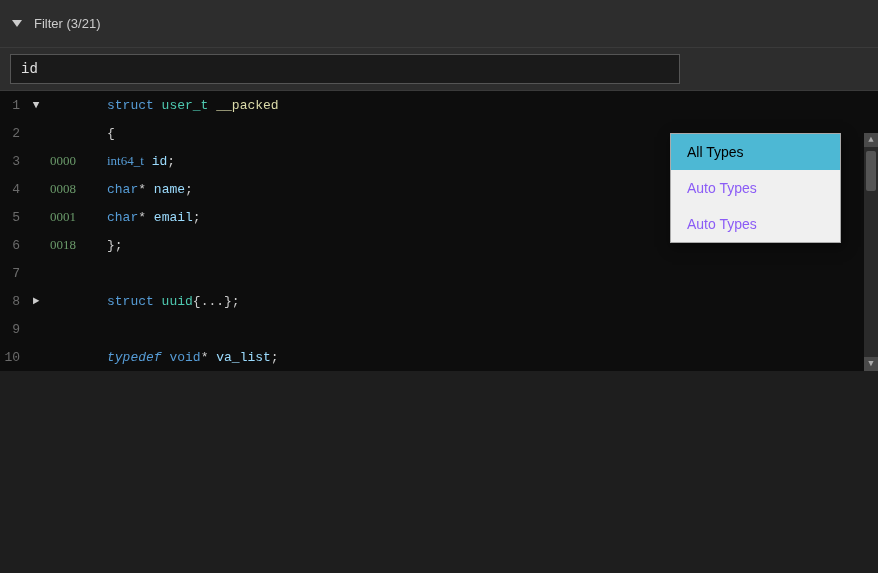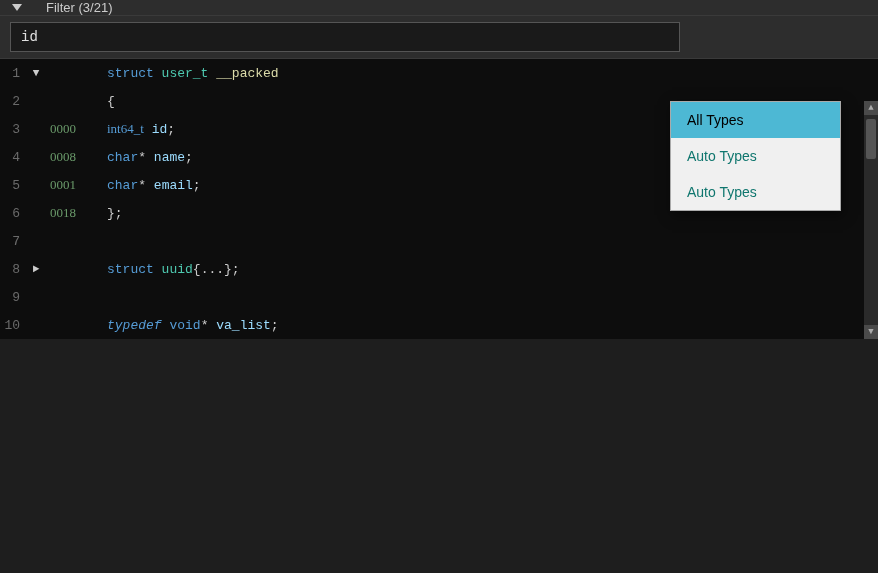--- a/index.html
+++ b/index.html
@@ -9,24 +9,24 @@
       height: 573px;
       background: #1e1e1e;
       font-family: 'Consolas', 'Courier New', monospace;
       overflow: hidden;
       position: relative;
     }
 
     
     .header {
       background: #2d2d2d;
-      padding: 0 12px;
-      display: flex;
-      align-items: center;
-      gap: 24px;
+      padding: 16px 12px;
+      display: flex;
+      align-items: center;
+      gap: 12px;
       border-bottom: 1px solid #3a3a3a;
     }
 
     .triangle-down {
       width: 0;
       height: 0;
       border-left: 5px solid transparent;
       border-right: 5px solid transparent;
       border-top: 7px solid #cccccc;
       display: inline-block;
@@ -128,21 +128,21 @@
       border: 1px solid #aaa;
       z-index: 100;
       box-shadow: 2px 4px 12px rgba(0,0,0,0.5);
     }
 
     .dropdown-item {
       padding: 10px 16px;
       font-size: 14px;
       font-family: Arial, sans-serif;
       cursor: pointer;
-      color: #0f766e;
+      color: #8b5cf6;
       background: #f0f0f0;
     }
 
     .dropdown-item.selected {
       background: #4db8d4;
       color: #000;
     }
 
     
     .scrollbar-track {

